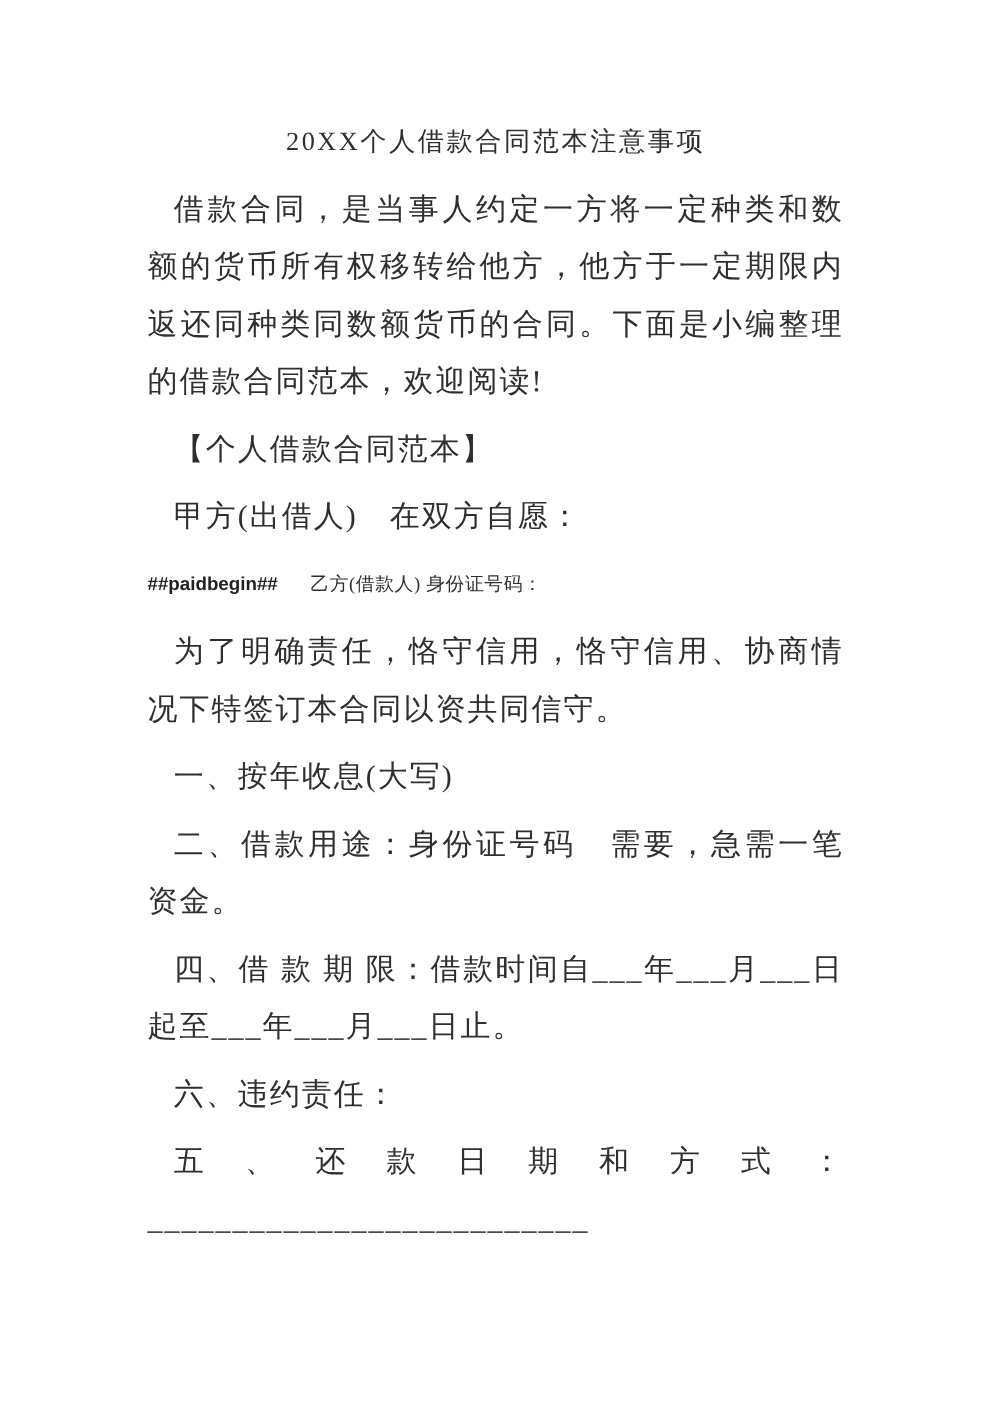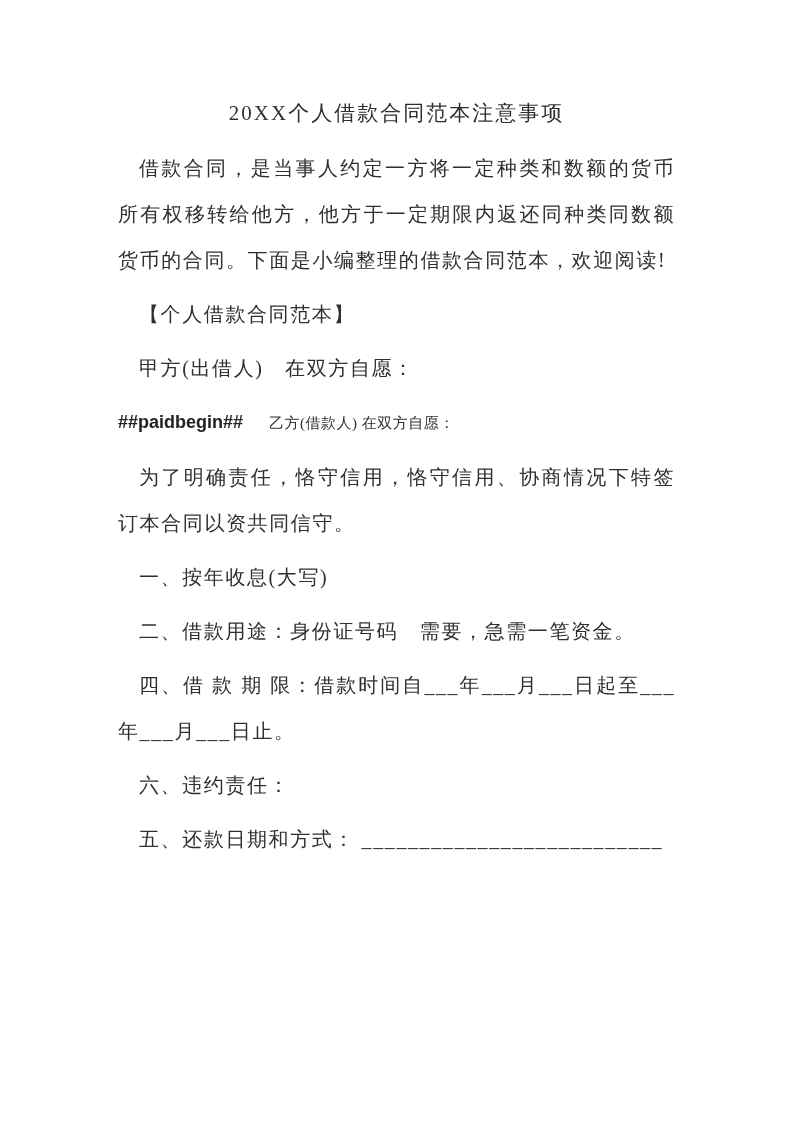--- a/index.html
+++ b/index.html
@@ -24,61 +24,61 @@
     margin: 0 0 9px 0;
     font-size: 21px;
     font-weight: normal;
     line-height: 46px;
     text-align: center;
     letter-spacing: 2px;
     white-space: nowrap;
   }
   .para {
     margin: 0 0 8px 0;
-    font-size: 20px;
+    font-size: 24px;
     line-height: 46px;
     letter-spacing: 1.6px;
     text-align: justify;
     text-justify: inter-ideograph;
   }
   .indent {
     text-indent: 21px;
   }
   .small-line {
     margin: 0 0 8px 0;
     font-size: 15px;
     line-height: 46px;
     letter-spacing: 0.5px;
     white-space: nowrap;
   }
   .marker {
     font-family: "Liberation Sans", sans-serif;
     font-weight: 600;
-    font-size: 18px;
+    font-size: 15px;
     letter-spacing: 0;
     margin-right: 26px;
     color: #222222;
   }
 </style>
 </head>
 <body>
 
 <div class="page">
   <div class="content">
 
     <h1 class="title">20XX个人借款合同范本注意事项</h1>
 
     <p class="para indent">借款合同，是当事人约定一方将一定种类和数额的货币所有权移转给他方，他方于一定期限内返还同种类同数额货币的合同。下面是小编整理的借款合同范本，欢迎阅读!</p>
 
     <p class="para indent">【个人借款合同范本】</p>
 
     <p class="para indent">甲方(出借人)　在双方自愿：</p>
 
     <p class="small-line">
-      <span class="marker">##paidbegin##</span><span>乙方(借款人) 在双方自愿：</span>
+      <span class="marker">##paidbegin##</span><span>乙方(借款人) 身份证号码：</span>
     </p>
 
     <p class="para indent">为了明确责任，恪守信用，恪守信用、协商情况下特签订本合同以资共同信守。</p>
 
     <p class="para indent">一、按年收息(大写)</p>
 
     <p class="para indent">二、借款用途：身份证号码　需要，急需一笔资金。</p>
 
 
     <p class="para indent">四、借 款 期 限：借款时间自___年___月___日起至___年___月___日止。</p>

